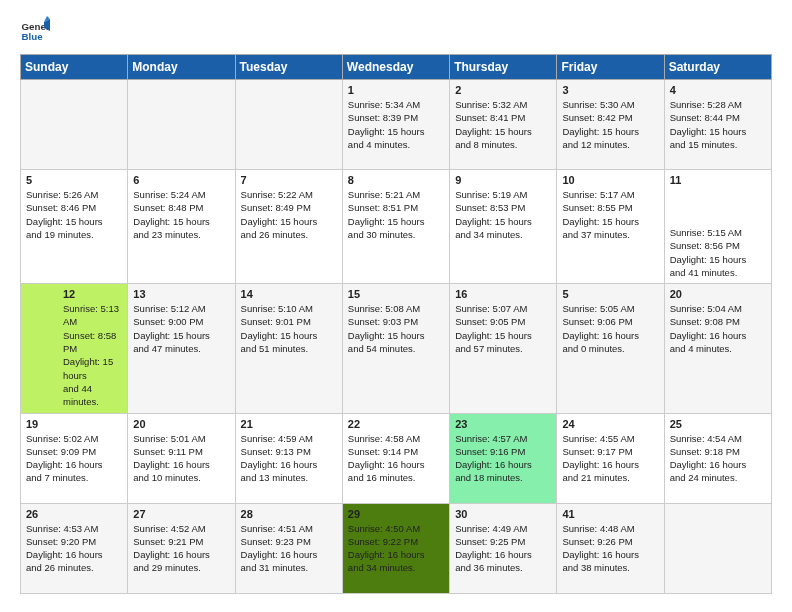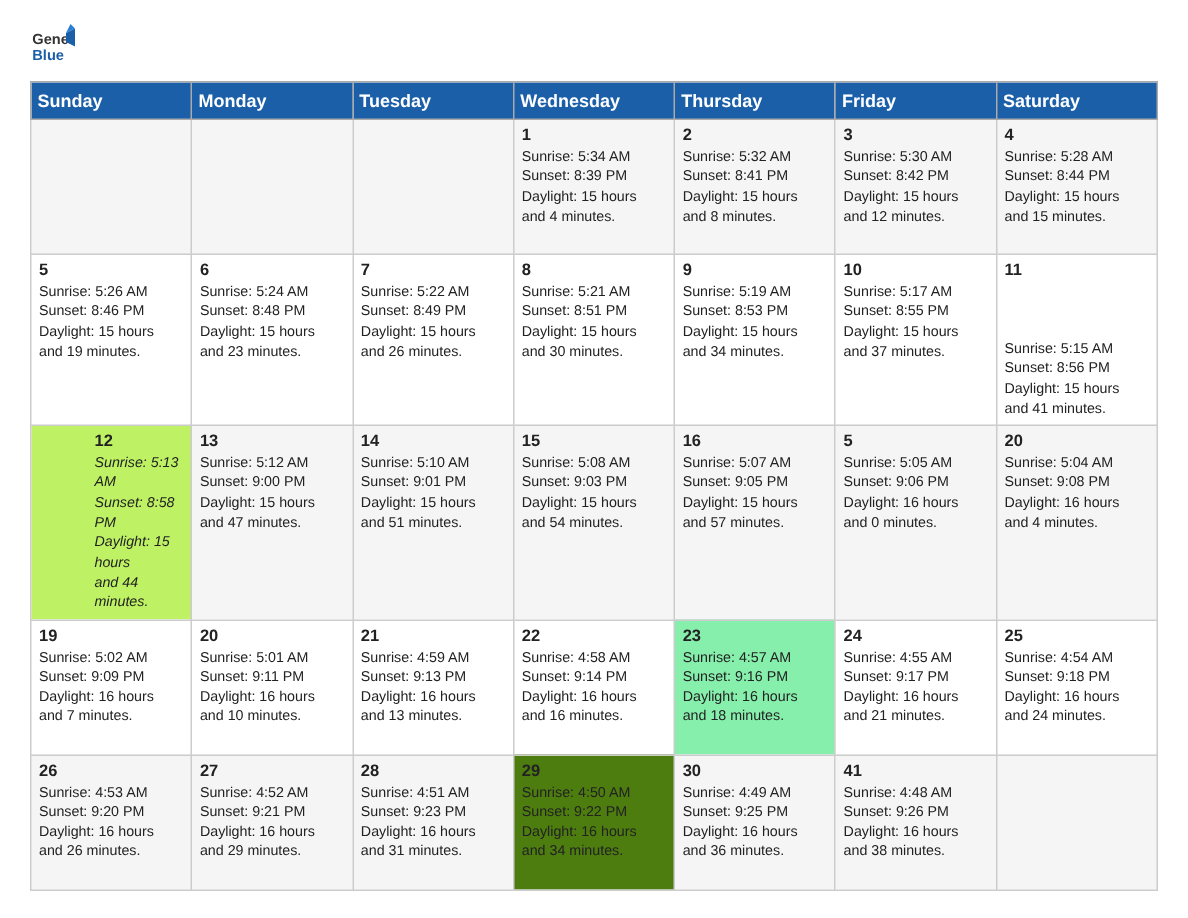--- a/index.html
+++ b/index.html
@@ -191,21 +191,21 @@
           <div class="day-number">11</div>
           <div class="day-info" style="white-space: pre-line; margin-top: 40px;">Sunrise: 5:15 AM
 Sunset: 8:56 PM
 Daylight: 15 hours
 and 41 minutes.</div>
         </td>
       </tr>
       <tr>
         <td style="background: #bef264; padding-left: 42px;">
           <div class="day-number">12</div>
-          <div class="day-info" style="white-space: pre-line; font-style: italic;">Sunrise: 5:13 AM
+          <div class="day-info" style="white-space: pre-line;">Sunrise: 5:13 AM
 Sunset: 8:58 PM
 Daylight: 15 hours
 and 44 minutes.</div>
         </td>
         <td style="background: rgb(245, 245, 245);">
           <div class="day-number">13</div>
           <div class="day-info" style="white-space: pre-line;">Sunrise: 5:12 AM
 Sunset: 9:00 PM
 Daylight: 15 hours
 and 47 minutes.</div>

